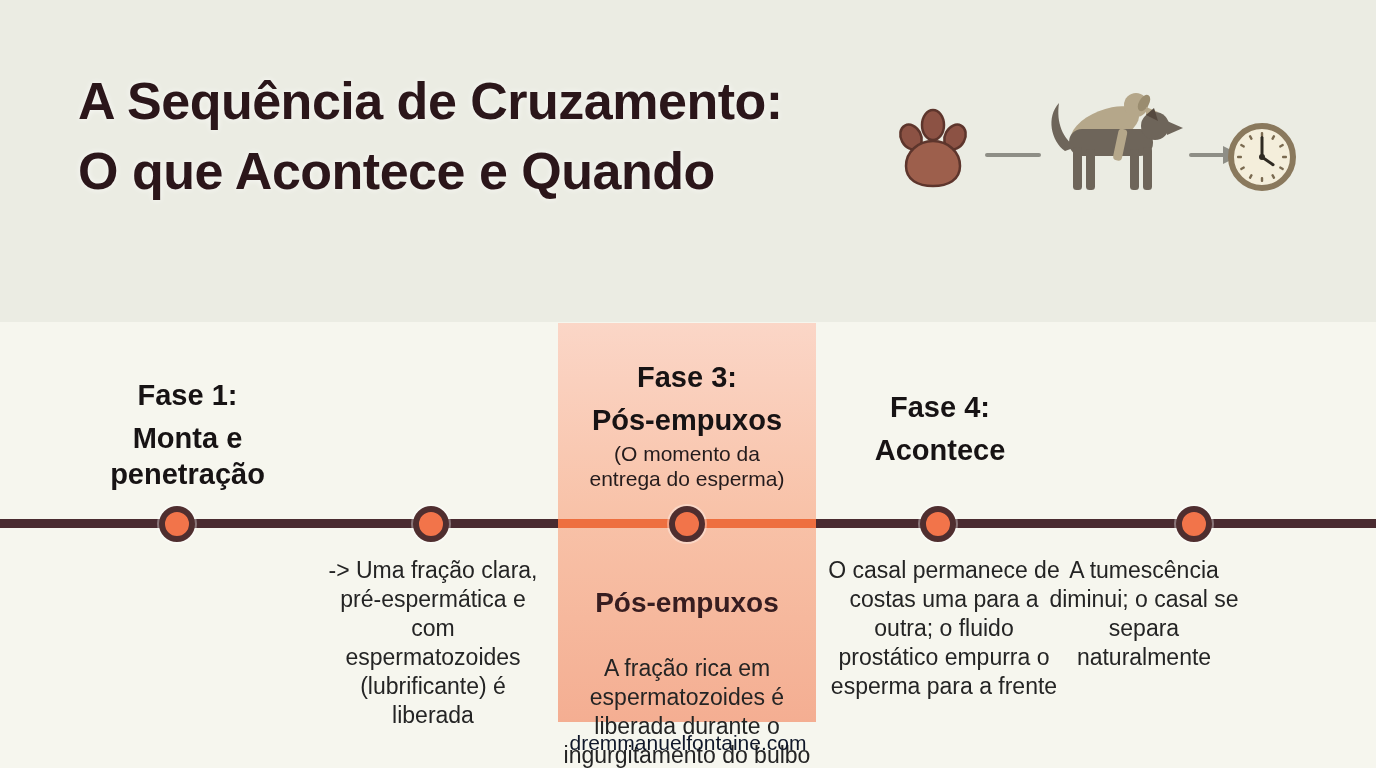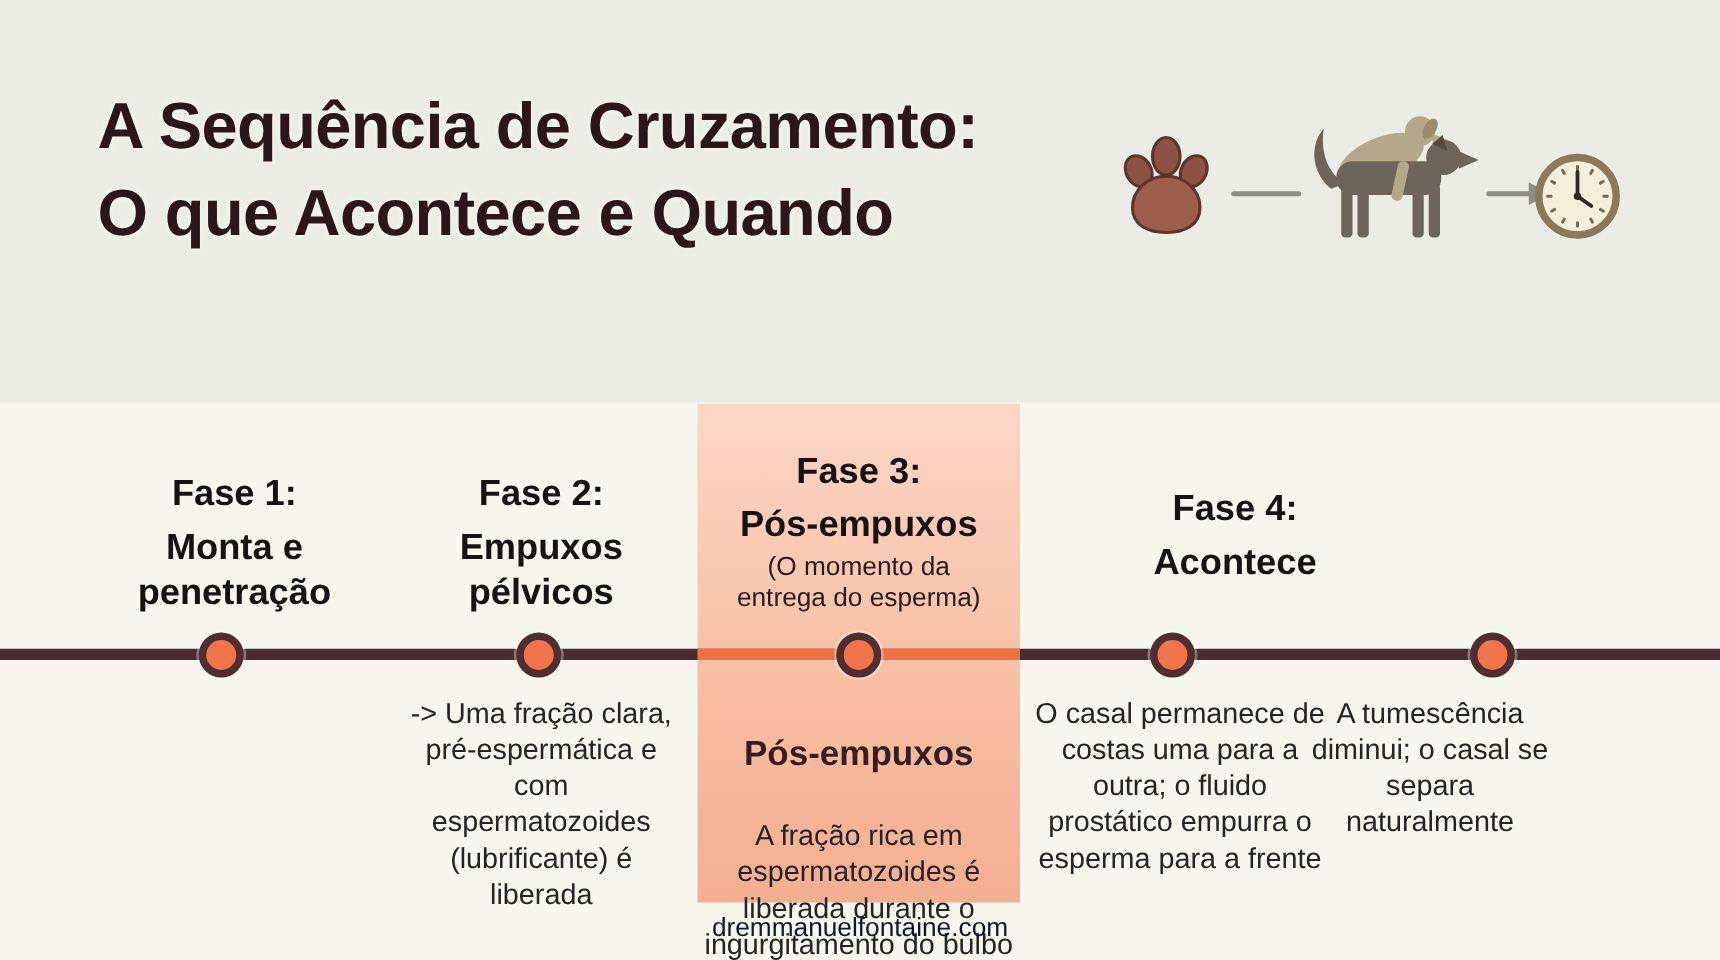--- a/index.html
+++ b/index.html
@@ -33,21 +33,21 @@
   .n1{left:159px}.n2{left:413px}.n3{left:669px}.n4{left:920px}.n5{left:1176px}
   
   .col-header{
     position:absolute;top:330px;height:172px;
     display:flex;flex-direction:column;align-items:center;justify-content:flex-end;
     text-align:center;padding-bottom:10px;box-sizing:border-box;
   }
   .c1{left:45px;width:285px}
   .c2{left:303px;width:260px}
   .c3{left:534px;width:306px}
-  .c4{left:856px;width:264px;padding-bottom:34px}
+  .c4{left:808px;width:264px;padding-bottom:34px}
   .c5{left:1075px;width:256px}
   .phase-label{font-size:29px;font-weight:bold;color:#171314;margin-bottom:9px;}
   .phase-name{font-size:29px;font-weight:bold;color:#171314;white-space:pre-line;line-height:1.22;}
   .phase-sub{font-size:21px;color:#241b1c;white-space:pre-line;line-height:1.18;margin-top:4px;}
   .col-desc{
     position:absolute;top:556px;text-align:center;
     font-size:23px;color:#242424;white-space:pre-line;line-height:1.26;
   }
   .d1{left:45px;width:285px}
   .d2{left:303px;width:260px}
@@ -130,25 +130,20 @@
         <circle cx="367" cy="72" r="3" fill="#2f2a22"></circle>
       </g>
     </svg>
   </div>
 
   <div class="col-header c1">
     <div class="phase-label">Fase 1:</div>
     <div class="phase-name">Monta e
 penetração</div>
   </div>
-  <div class="col-header c2">
-    <div class="phase-label">Fase 2:</div>
-    <div class="phase-name">Empuxos
-pélvicos</div>
-  </div>
   <div class="col-header c3">
     <div class="phase-label">Fase 3:</div>
     <div class="phase-name">Pós-empuxos</div>
     <div class="phase-sub">(O momento da
 entrega do esperma)</div>
   </div>
   <div class="col-header c4">
     <div class="phase-label">Fase 4:</div>
     <div class="phase-name">Acontece</div>
   </div>

